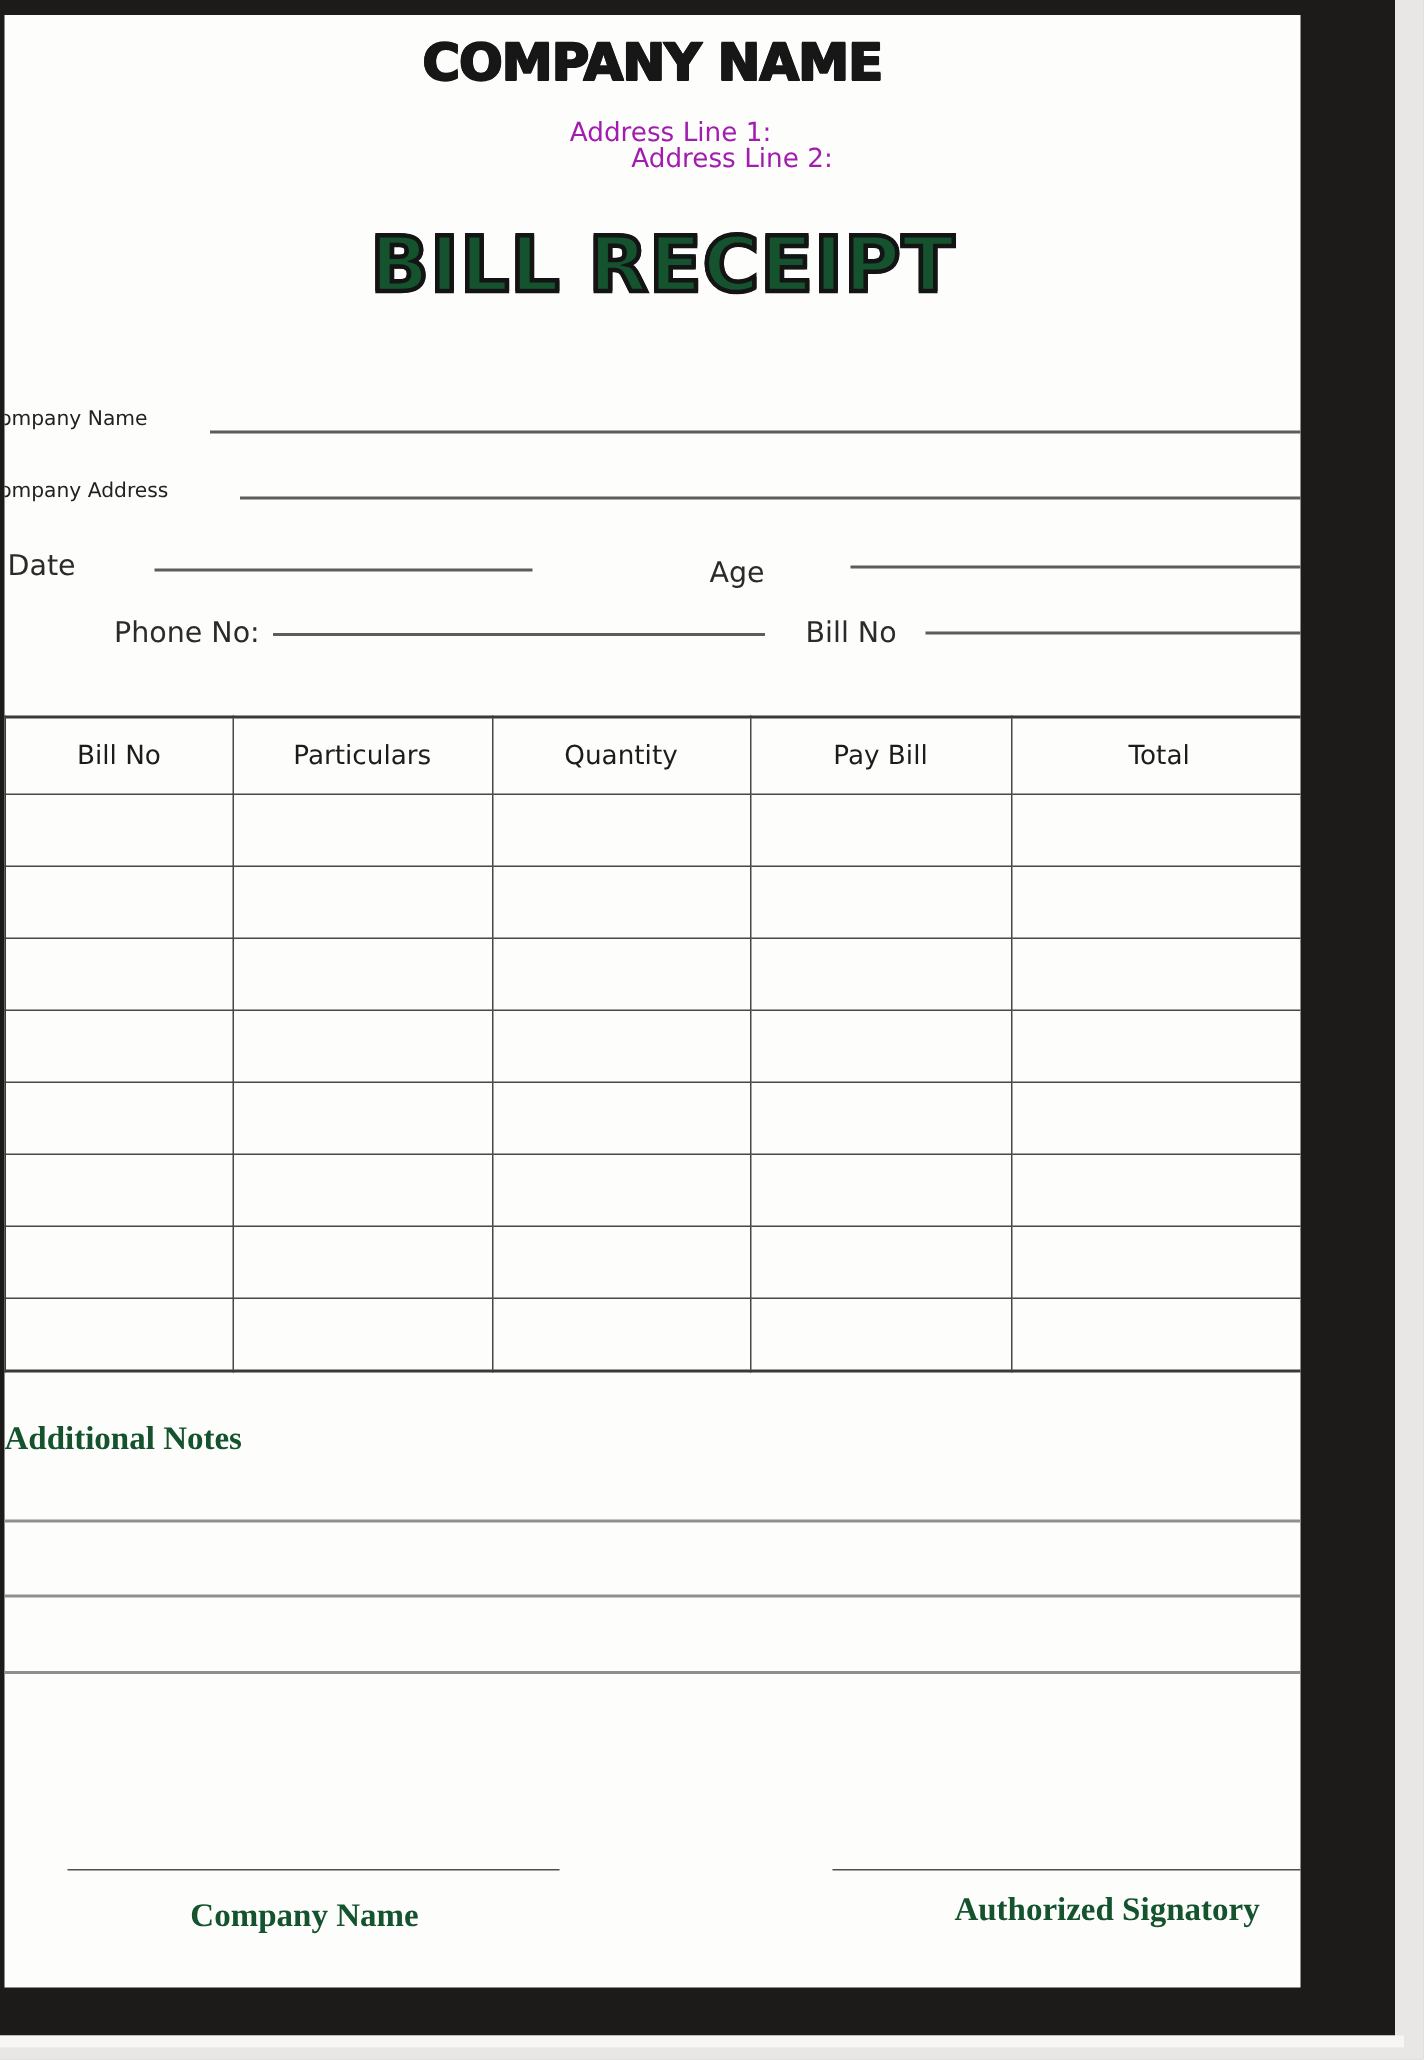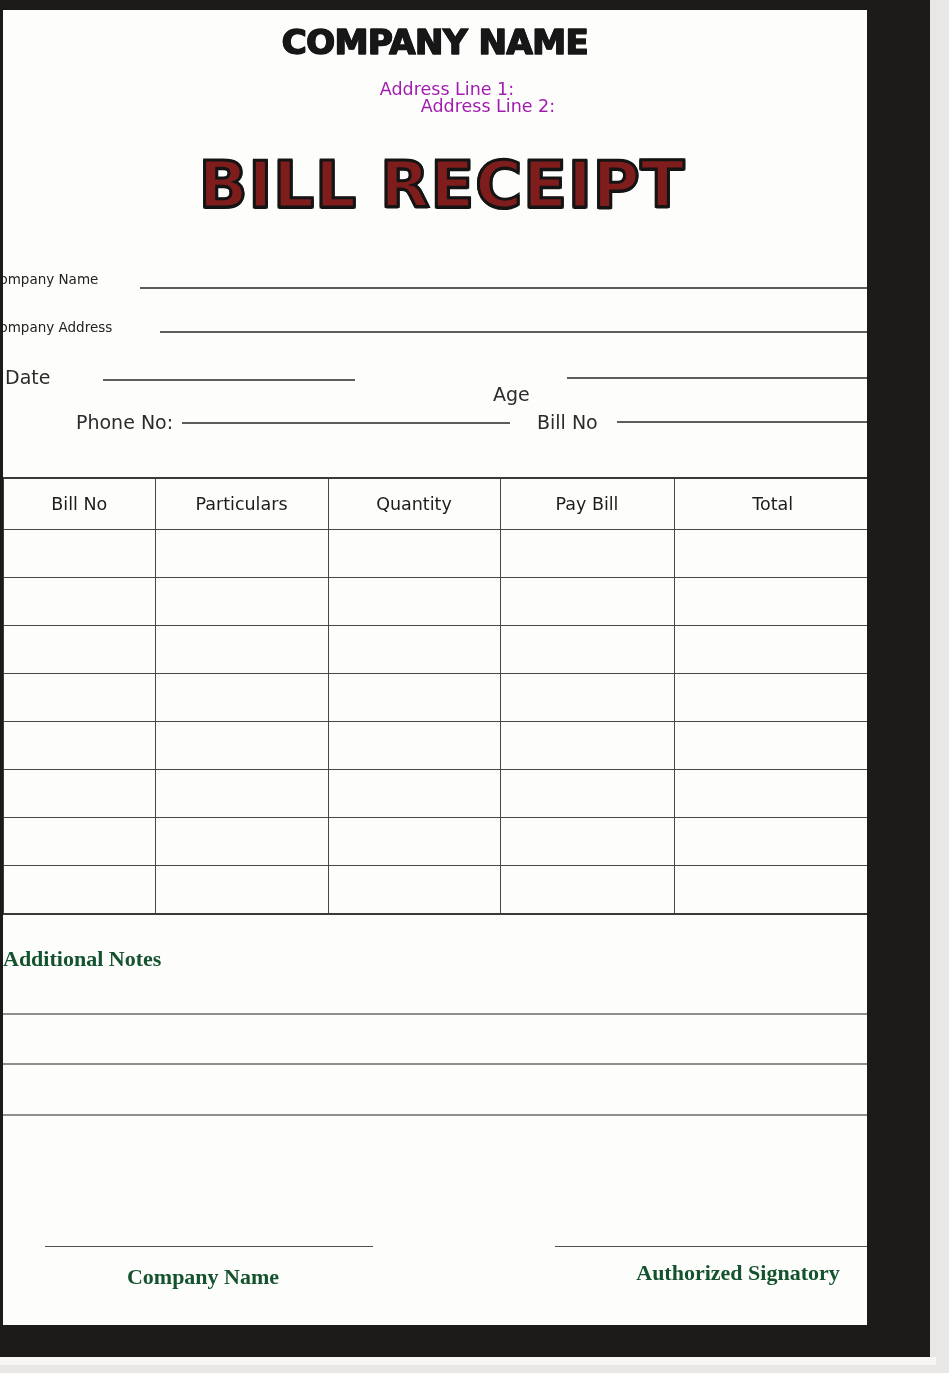--- a/index.html
+++ b/index.html
@@ -19,21 +19,21 @@
 
   .company-name {
     left:432px; top:12px; font-size:34px; font-weight:bold; color:#171717;
     letter-spacing:-0.5px; -webkit-text-stroke:1.3px #171717;
     text-shadow:0.8px 0 0 #171717, -0.8px 0 0 #171717;
   }
   .addr { font-size:17.5px; color:#a21caf; }
   .addr1 { left:444px; top:69px; }
   .addr2 { left:445px; top:86px;margin-left:40px; }
   .doc-title {
-    left:439px; top:138px; font-size:64px; font-weight:bold; color:#7f1d1d;
+    left:439px; top:138px; font-size:51px; font-weight:bold; color:#14532d;
     letter-spacing:1px; -webkit-text-stroke:3px #141414;
     text-shadow:1.5px 0 0 #141414, -1.5px 0 0 #141414, 0 1.5px 0 #141414, 0 -1.5px 0 #141414;
   }
 
   .small-label { font-size:13.5px; color:#222; white-space:nowrap; }
   .mid-label { font-size:19px; color:#2b2b2b; white-space:nowrap; }
 
   .rule { height:0; border-top:2px solid #5d5d5d; }
   .rule-light { height:0; border-top:2px solid #8f8f8f; }
   .sig-rule { height:0; border-top:1.6px solid #4f4f4f; }
@@ -71,21 +71,21 @@
     <div class="abs center doc-title">BILL RECEIPT</div>
 
     <div class="abs small-label" style="left:-13px; top:261px;">Company Name</div>
     <div class="abs rule" style="left:137px; top:277px; width:733px;"></div>
 
     <div class="abs small-label" style="left:-13px; top:309px;">Company Address</div>
     <div class="abs rule" style="left:157px; top:321px; width:714px;"></div>
 
     <div class="abs mid-label" style="left:2px; top:356px;">Date</div>
     <div class="abs rule" style="left:100px; top:369px; width:252px;"></div>
-    <div class="abs mid-label" style="left:490px; top:361px;margin-top:12px;">Age</div>
+    <div class="abs mid-label" style="left:470px; top:361px;">Age</div>
     <div class="abs rule" style="left:564px; top:367px; width:304px;"></div>
 
     <div class="abs mid-label" style="left:37px; top:401px;margin-left:36px;">Phone No:</div>
     <div class="abs rule" style="left:179px; top:412px; width:328px;"></div>
     <div class="abs mid-label" style="left:534px; top:401px;">Bill No</div>
     <div class="abs rule" style="left:614px; top:411px; width:256px;"></div>
 
     <table class="items">
         <colgroup>
           <col class="col-0">

